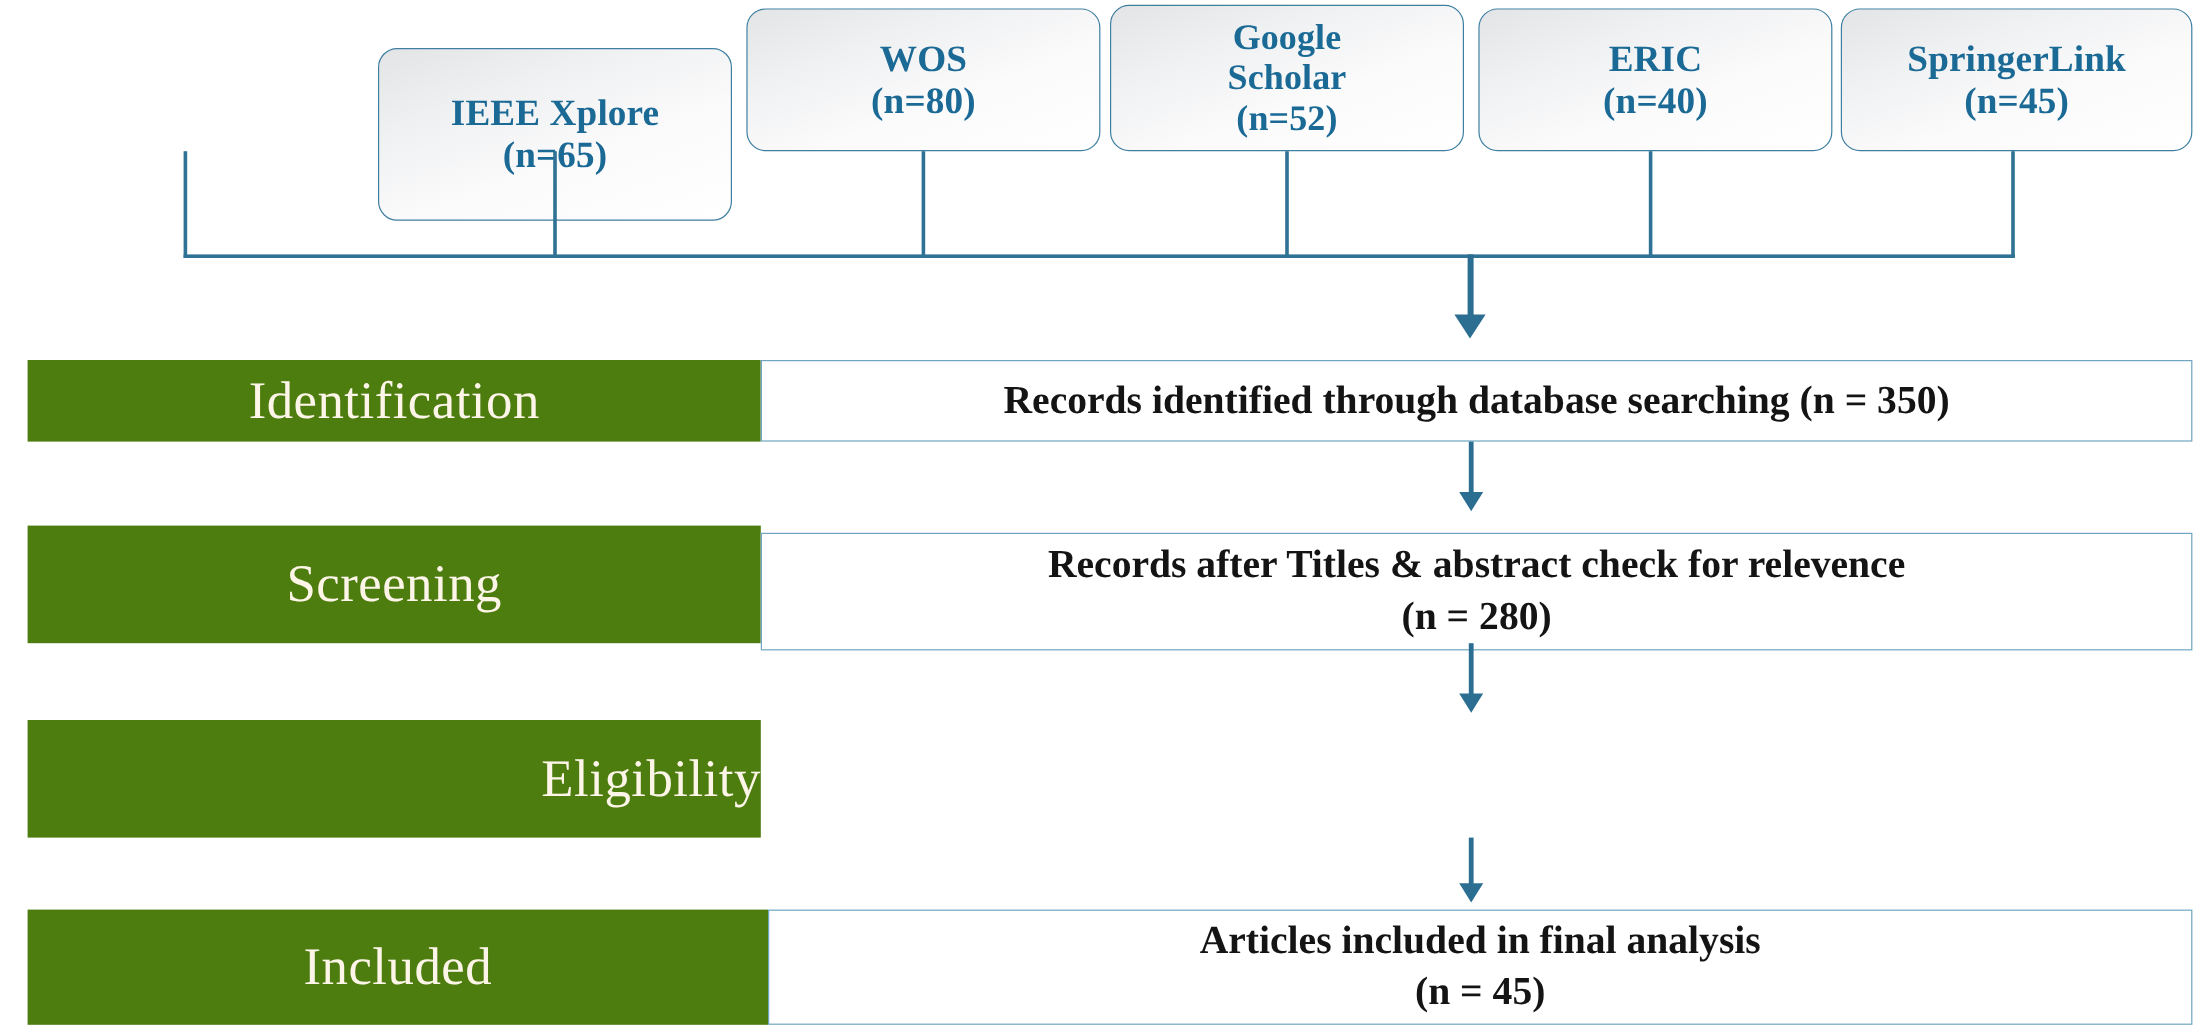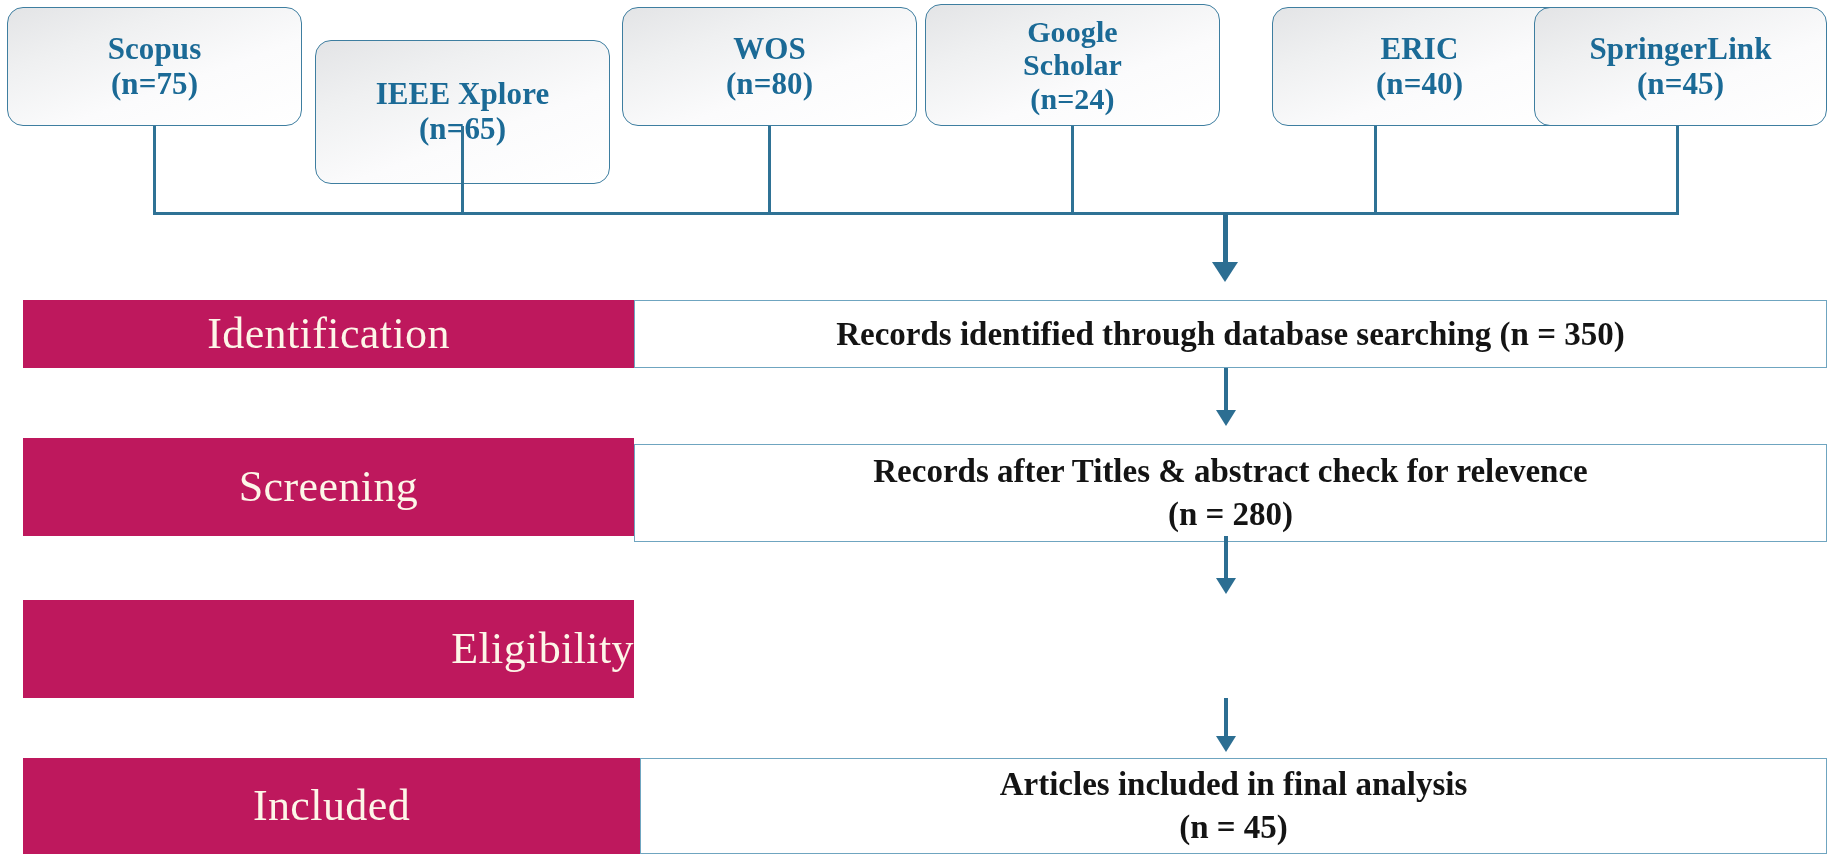--- a/index.html
+++ b/index.html
@@ -67,21 +67,21 @@
   .arrow-head.small {
     border-left-width: 10px;
     border-right-width: 10px;
     border-top-width: 16px;
   }
 
   
   .stage-label {
     position: absolute;
     box-sizing: border-box;
-    background: #be185d;
+    background: #4d7c0f;
     color: #fdf6e8;
     display: flex;
     align-items: center;
     justify-content: center;
     font-size: 44px;
     line-height: 1;
     letter-spacing: .4px;
   }
   .stage-body {
     position: absolute;
@@ -101,42 +101,38 @@
   .stage-body .body-text {
     display: block;
     white-space: pre-line;
   }
 </style>
 </head>
 <body>
 
 <div id="canvas">
 
-  <div class="src-box" style="left:7px; top:7px; width:295px; height:119px;">
-    <span class="src-text">Scopus
-(n=75)</span>
-  </div>
 
   <div class="src-box" style="left:315px; top:17px; width:295px; height:144px;margin-top:23px;">
     <span class="src-text">IEEE Xplore
 (n=65)</span>
   </div>
 
   <div class="src-box" style="left:622px; top:7px; width:295px; height:119px;">
     <span class="src-text">WOS
 (n=80)</span>
   </div>
 
   <div class="src-box" style="left:925px; top:4px; width:295px; height:122px; font-size:30px;">
     <span class="src-text">Google
 Scholar
-(n=24)</span>
+(n=52)</span>
   </div>
 
-  <div class="src-box" style="left:1272px; top:7px; width:295px; height:119px;">
+  <div class="src-box" style="left:1232px; top:7px; width:295px; height:119px;">
     <span class="src-text">ERIC
 (n=40)</span>
   </div>
 
   <div class="src-box" style="left:1534px; top:7px; width:293px; height:119px;">
     <span class="src-text">SpringerLink
 (n=45)</span>
   </div>
 
   <div class="vline" style="left:153px; top:126px; width:3px; height:89px;"></div>

